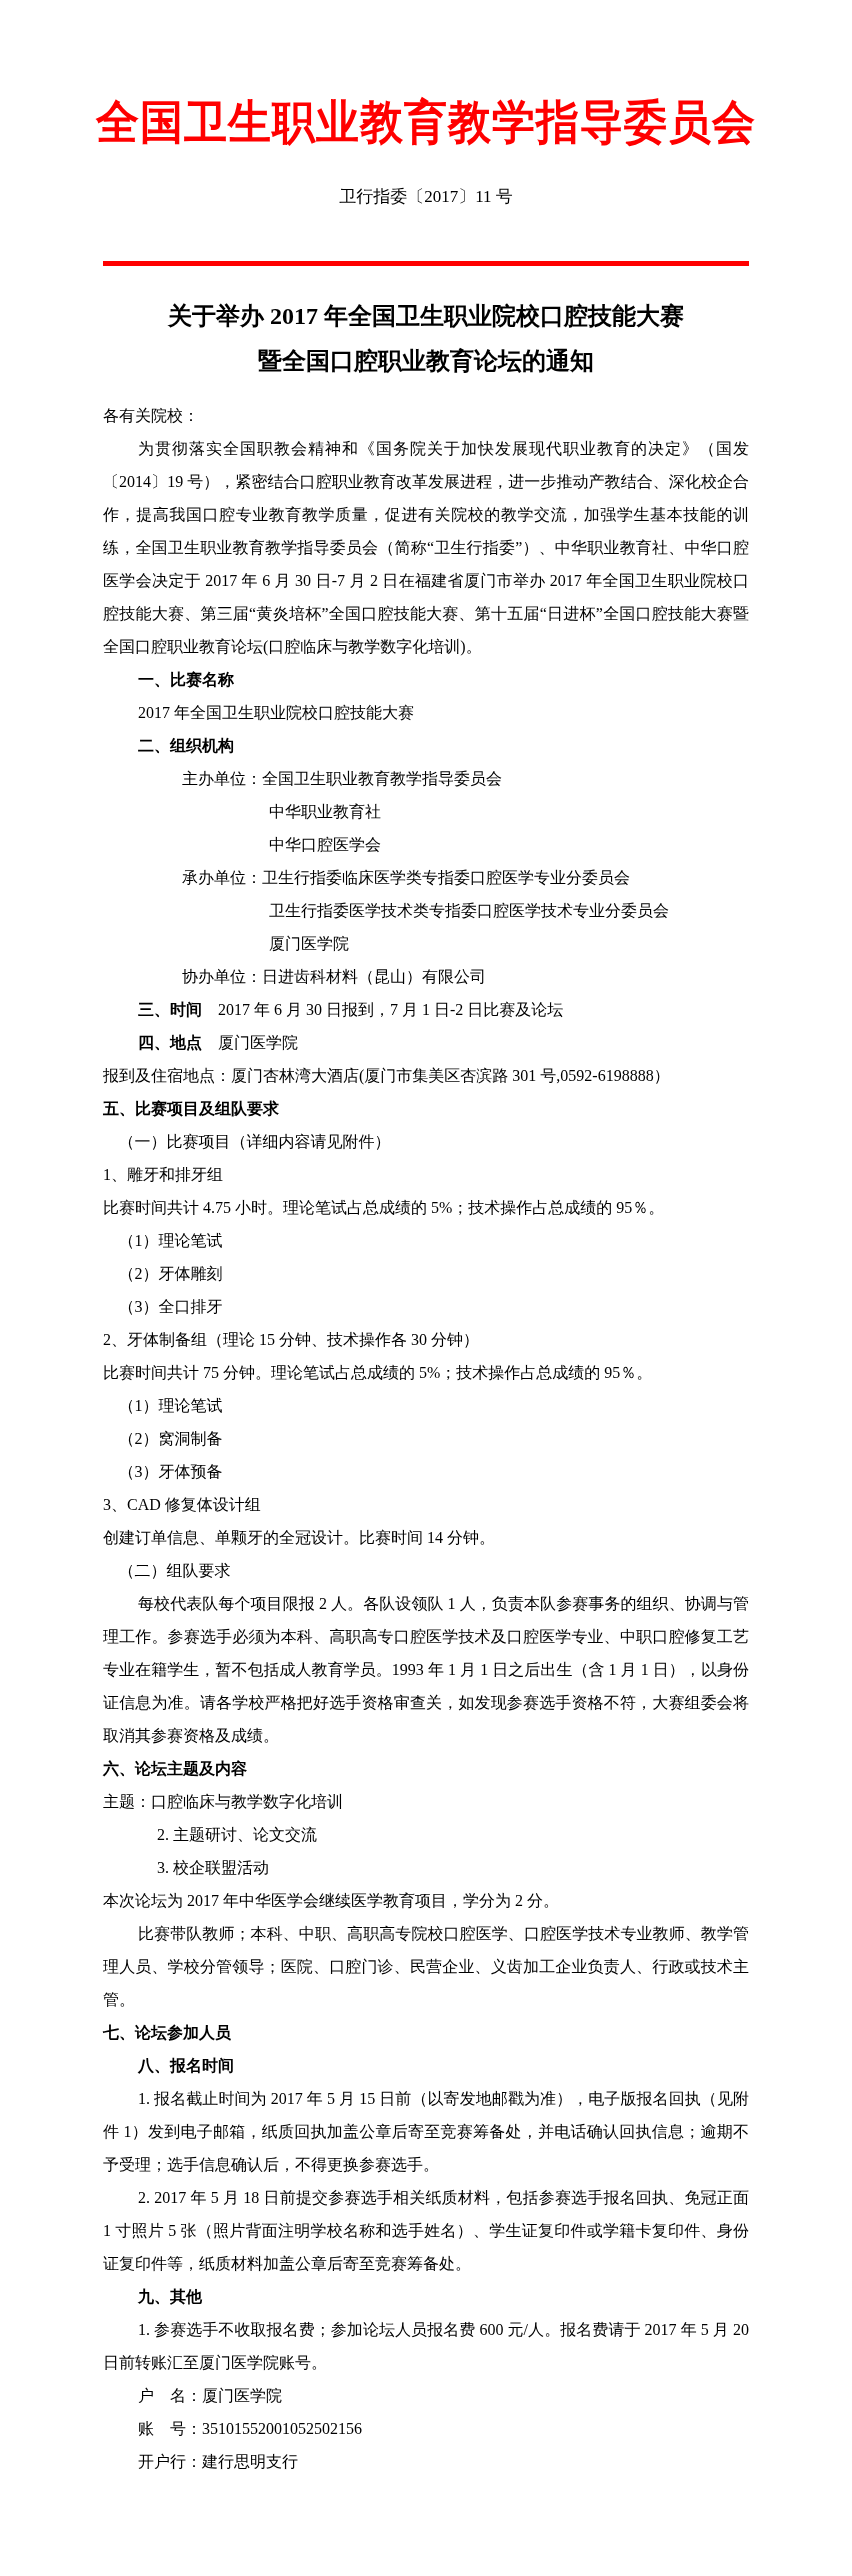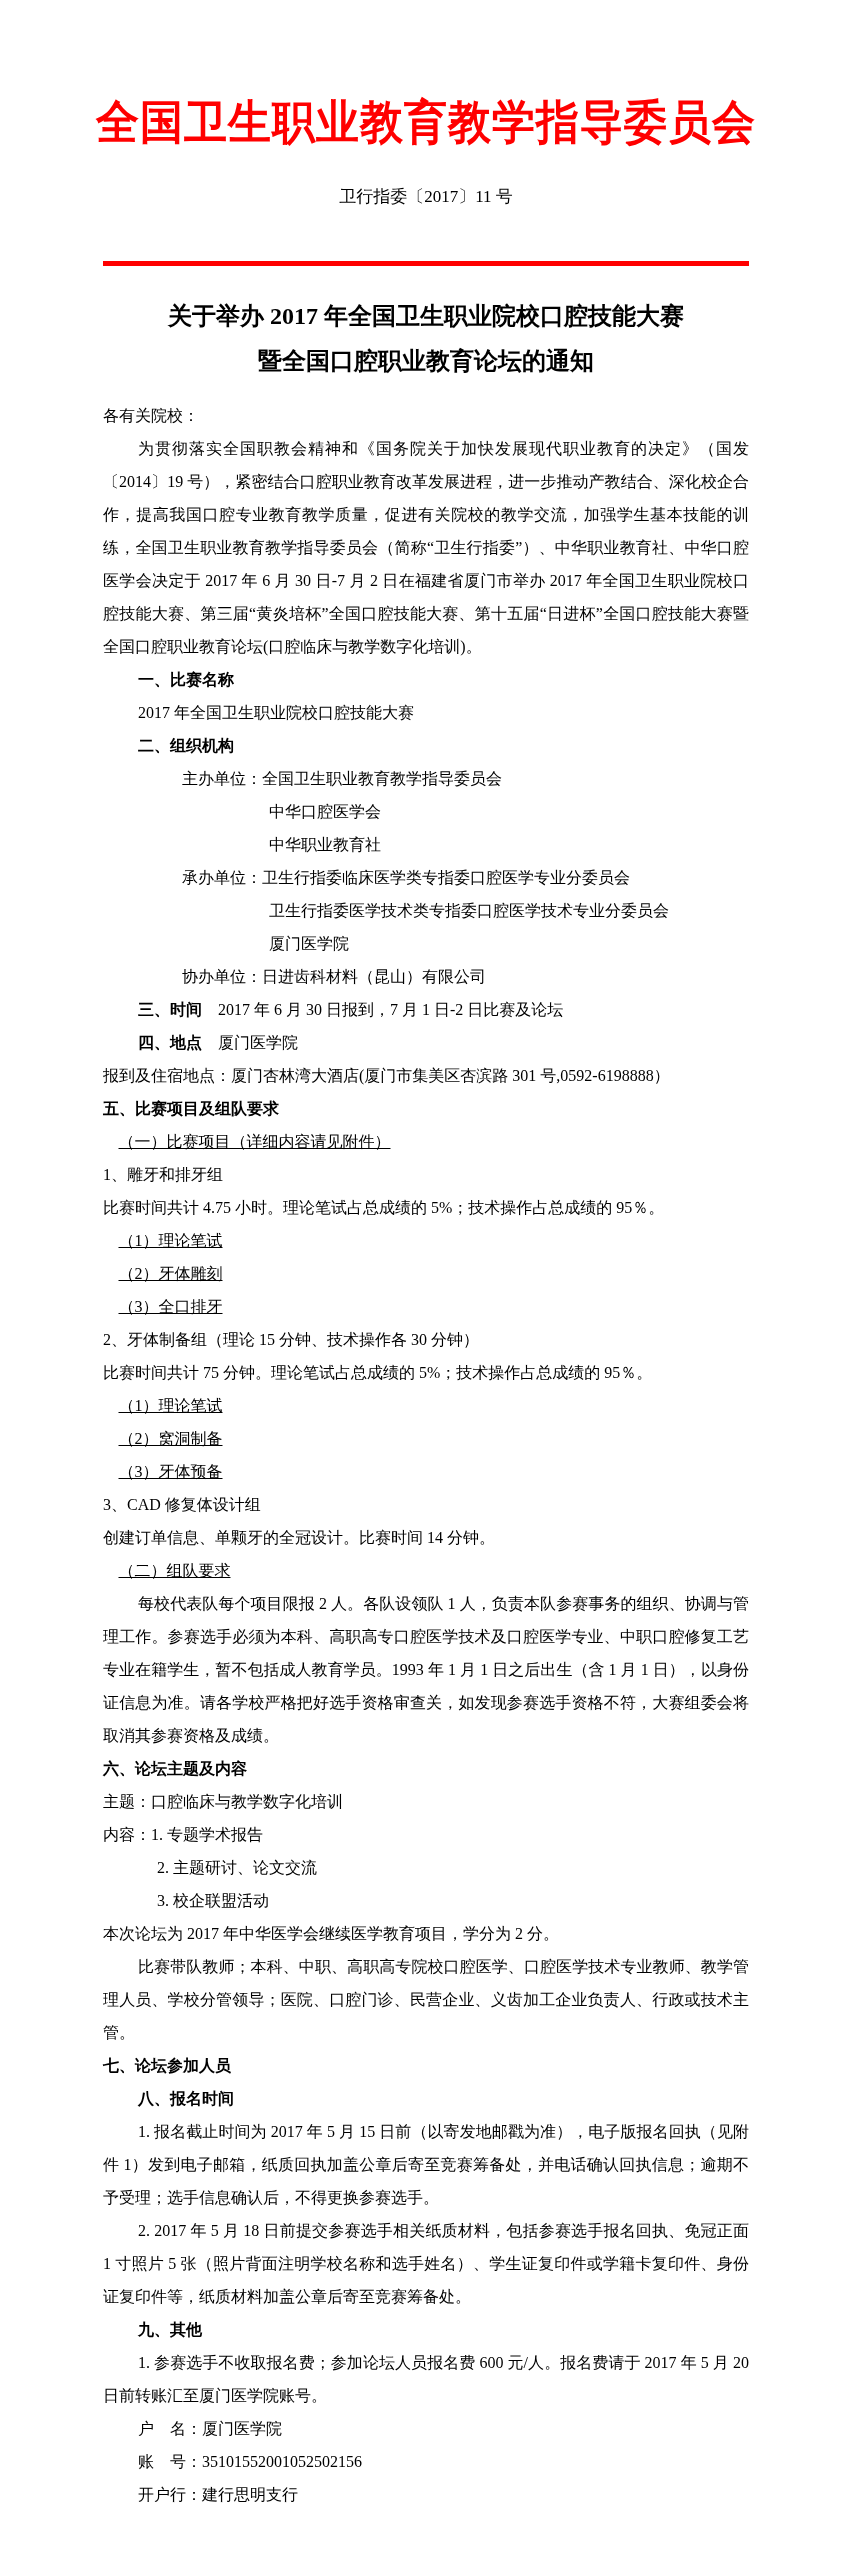--- a/index.html
+++ b/index.html
@@ -37,21 +37,21 @@
     position:absolute;top:399px;left:103px;width:646px;
     font-size:16px;line-height:33px;
     box-sizing:border-box;
   }
   .ln{min-height:33px;text-align:justify;}
   .flush{}
   .p{text-indent:35px;}
   .h,.h0{font-weight:bold;font-family:"Liberation Sans","DejaVu Sans",sans-serif;text-align:left;}
   .h{text-indent:35px;}
   .h0{text-indent:0;}
-  .sub{text-indent:15.5px;text-decoration:underline;}
+  .sub{text-indent:15.5px;}
   .org1{padding-left:79px;}
   .org2{padding-left:166px;}
   .cont3{padding-left:54px;}
   .h-inline{text-indent:35px;}
   b.lead{font-family:"Liberation Sans","DejaVu Sans",sans-serif;font-weight:bold;}
 </style>
 </head>
 <body>
 
 <div id="page">
@@ -67,22 +67,22 @@
     <div>暨全国口腔职业教育论坛的通知</div>
   </div>
 
   <div id="body-flow">
       <div class="ln flush">各有关院校：</div>
       <div class="ln p">为贯彻落实全国职教会精神和《国务院关于加快发展现代职业教育的决定》（国发〔2014〕19 号），紧密结合口腔职业教育改革发展进程，进一步推动产教结合、深化校企合作，提高我国口腔专业教育教学质量，促进有关院校的教学交流，加强学生基本技能的训练，全国卫生职业教育教学指导委员会（简称“卫生行指委”）、中华职业教育社、中华口腔医学会决定于 2017 年 6 月 30 日-7 月 2 日在福建省厦门市举办 2017 年全国卫生职业院校口腔技能大赛、第三届“黄炎培杯”全国口腔技能大赛、第十五届“日进杯”全国口腔技能大赛暨全国口腔职业教育论坛(口腔临床与教学数字化培训)。</div>
       <div class="ln h">一、比赛名称</div>
       <div class="ln p">2017 年全国卫生职业院校口腔技能大赛</div>
       <div class="ln h">二、组织机构</div>
       <div class="ln org1">主办单位：全国卫生职业教育教学指导委员会</div>
+      <div class="ln org2">中华职业教育社</div>
       <div class="ln org2">中华口腔医学会</div>
-      <div class="ln org2">中华职业教育社</div>
       <div class="ln org1">承办单位：卫生行指委临床医学类专指委口腔医学专业分委员会</div>
       <div class="ln org2">卫生行指委医学技术类专指委口腔医学技术专业分委员会</div>
       <div class="ln org2">厦门医学院</div>
       <div class="ln org1">协办单位：日进齿科材料（昆山）有限公司</div>
       <div class="ln h-inline"><b class="lead">三、时间</b>　2017 年 6 月 30 日报到，7 月 1 日-2 日比赛及论坛</div>
       <div class="ln h-inline"><b class="lead">四、地点</b>　厦门医学院</div>
       <div class="ln flush">报到及住宿地点：厦门杏林湾大酒店(厦门市集美区杏滨路 301 号,0592-6198888）</div>
       <div class="ln h0">五、比赛项目及组队要求</div>
       <div class="ln sub">（一）比赛项目（详细内容请见附件）</div>
       <div class="ln flush">1、雕牙和排牙组</div>
@@ -94,21 +94,20 @@
       <div class="ln flush">比赛时间共计 75 分钟。理论笔试占总成绩的 5%；技术操作占总成绩的 95％。</div>
       <div class="ln sub">（1）理论笔试</div>
       <div class="ln sub">（2）窝洞制备</div>
       <div class="ln sub">（3）牙体预备</div>
       <div class="ln flush">3、CAD 修复体设计组</div>
       <div class="ln flush">创建订单信息、单颗牙的全冠设计。比赛时间 14 分钟。</div>
       <div class="ln sub">（二）组队要求</div>
       <div class="ln p">每校代表队每个项目限报 2 人。各队设领队 1 人，负责本队参赛事务的组织、协调与管理工作。参赛选手必须为本科、高职高专口腔医学技术及口腔医学专业、中职口腔修复工艺专业在籍学生，暂不包括成人教育学员。1993 年 1 月 1 日之后出生（含 1 月 1 日），以身份证信息为准。请各学校严格把好选手资格审查关，如发现参赛选手资格不符，大赛组委会将取消其参赛资格及成绩。</div>
       <div class="ln h0">六、论坛主题及内容</div>
       <div class="ln flush">主题：口腔临床与教学数字化培训</div>
-      <div class="ln flush">内容：1. 专题学术报告</div>
       <div class="ln cont3">2. 主题研讨、论文交流</div>
       <div class="ln cont3">3. 校企联盟活动</div>
       <div class="ln flush">本次论坛为 2017 年中华医学会继续医学教育项目，学分为 2 分。</div>
       <div class="ln p">比赛带队教师；本科、中职、高职高专院校口腔医学、口腔医学技术专业教师、教学管理人员、学校分管领导；医院、口腔门诊、民营企业、义齿加工企业负责人、行政或技术主管。</div>
       <div class="ln h0">七、论坛参加人员</div>
       <div class="ln h">八、报名时间</div>
       <div class="ln p">1. 报名截止时间为 2017 年 5 月 15 日前（以寄发地邮戳为准），电子版报名回执（见附件 1）发到电子邮箱，纸质回执加盖公章后寄至竞赛筹备处，并电话确认回执信息；逾期不予受理；选手信息确认后，不得更换参赛选手。</div>
       <div class="ln p">2. 2017 年 5 月 18 日前提交参赛选手相关纸质材料，包括参赛选手报名回执、免冠正面 1 寸照片 5 张（照片背面注明学校名称和选手姓名）、学生证复印件或学籍卡复印件、身份证复印件等，纸质材料加盖公章后寄至竞赛筹备处。</div>
       <div class="ln h">九、其他</div>
       <div class="ln p">1. 参赛选手不收取报名费；参加论坛人员报名费 600 元/人。报名费请于 2017 年 5 月 20 日前转账汇至厦门医学院账号。</div>

